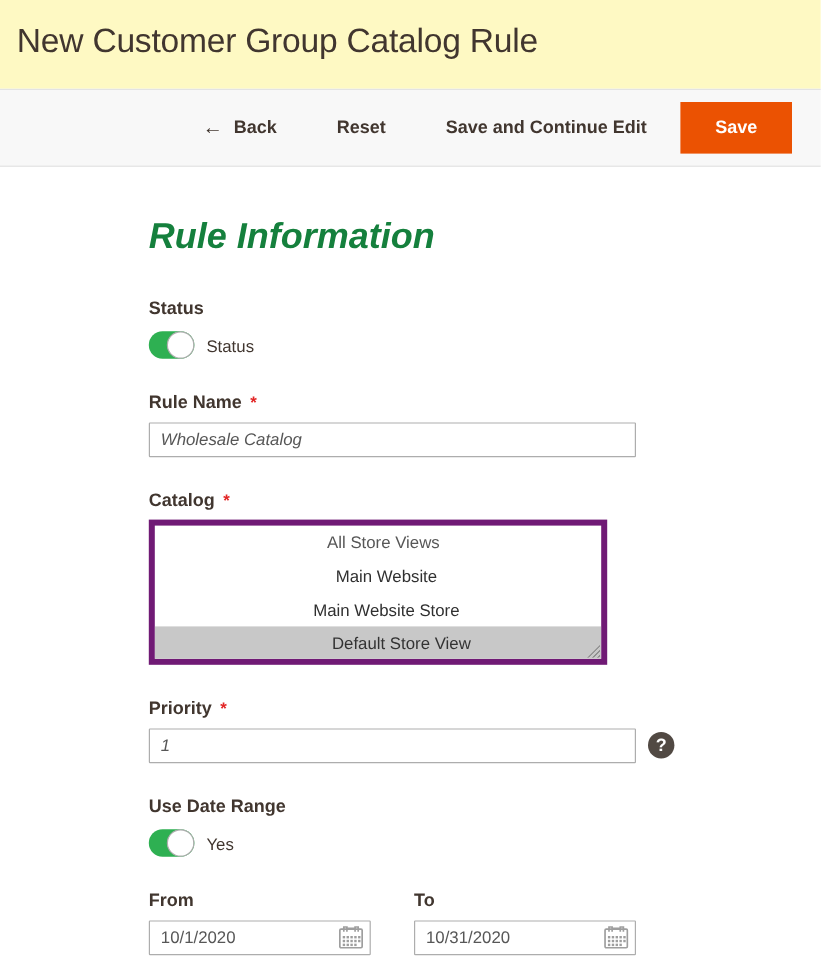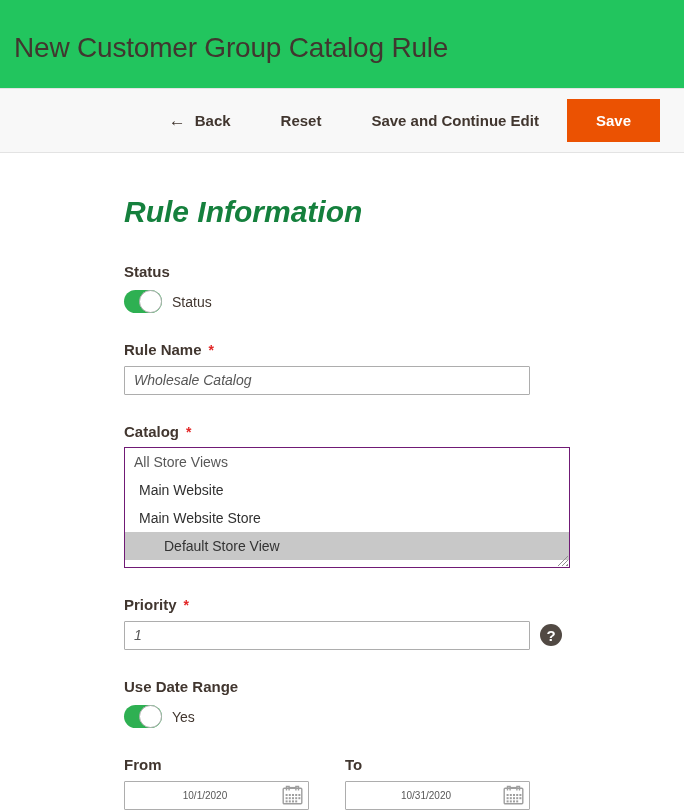--- a/index.html
+++ b/index.html
@@ -5,21 +5,21 @@
   * { box-sizing: border-box; }
   html, body { margin: 0; padding: 0; }
   body {
     width: 684px;
     min-height: 811px;
     background: #ffffff;
     font-family: "Liberation Sans", sans-serif;
     color: #41362f;
   }
   
-  .page-header { padding: 33px 24px 24px 14px; background: #22c55e; }
+  .page-header { padding: 19px 24px 24px 14px; background: #fef9c3; }
   .page-title {
     margin: 0;
     font-size: 28px;
     font-weight: 400;
     line-height: 1.1;
     color: #41362f;
     letter-spacing: -0.2px;
   }
   
   .toolbar {
@@ -106,27 +106,28 @@
     position: absolute;
     top: 0; right: 0;
     width: 23px; height: 23px;
     background: #fff;
     border: 1px solid #adadad;
     border-radius: 50%;
   }
   .switch-text { margin-left: 10px; font-size: 14px; color: #41362f; }
   
   .listbox {
-    width: 446px;
+    width: 382px;
     height: 121px;
-    border: 1px solid #701a75;
+    border: 5px solid #701a75;
     background: #fff;
     position: relative;
     overflow: hidden;
     font-size: 14px;
+    text-align: center;
   }
   .opt { height: 28px; line-height: 28px; white-space: nowrap; cursor: default; }
   .opt-root { padding-left: 9px; color: #575757; }
   .opt-group { padding-left: 14px; font-weight: 400; color: #303030; }
   .opt-child { padding-left: 39px; color: #333333; }
   .opt-selected { background: #c8c8c8; }
   .resize-handle {
     position: absolute;
     right: 1px; bottom: 1px;
     width: 11px; height: 11px;
@@ -155,23 +156,22 @@
   .date-col { width: 185px; margin-right: 36px; }
   .date-input-wrap { position: relative; width: 185px; }
   .date-input {
     width: 185px;
     height: 29px;
     border: 1px solid #adadad;
     border-radius: 1px;
     background: #fff;
     padding: 0 32px 0 9px;
     font-family: inherit;
-    font-size: 10px;
+    font-size: 14px;
     color: #575757;
-    text-align: center;
   }
   .cal-btn {
     position: absolute;
     right: 5px; top: 4px;
     width: 24px; height: 21px;
     background: none;
     border: none;
     padding: 0;
     cursor: pointer;
     display: flex;

